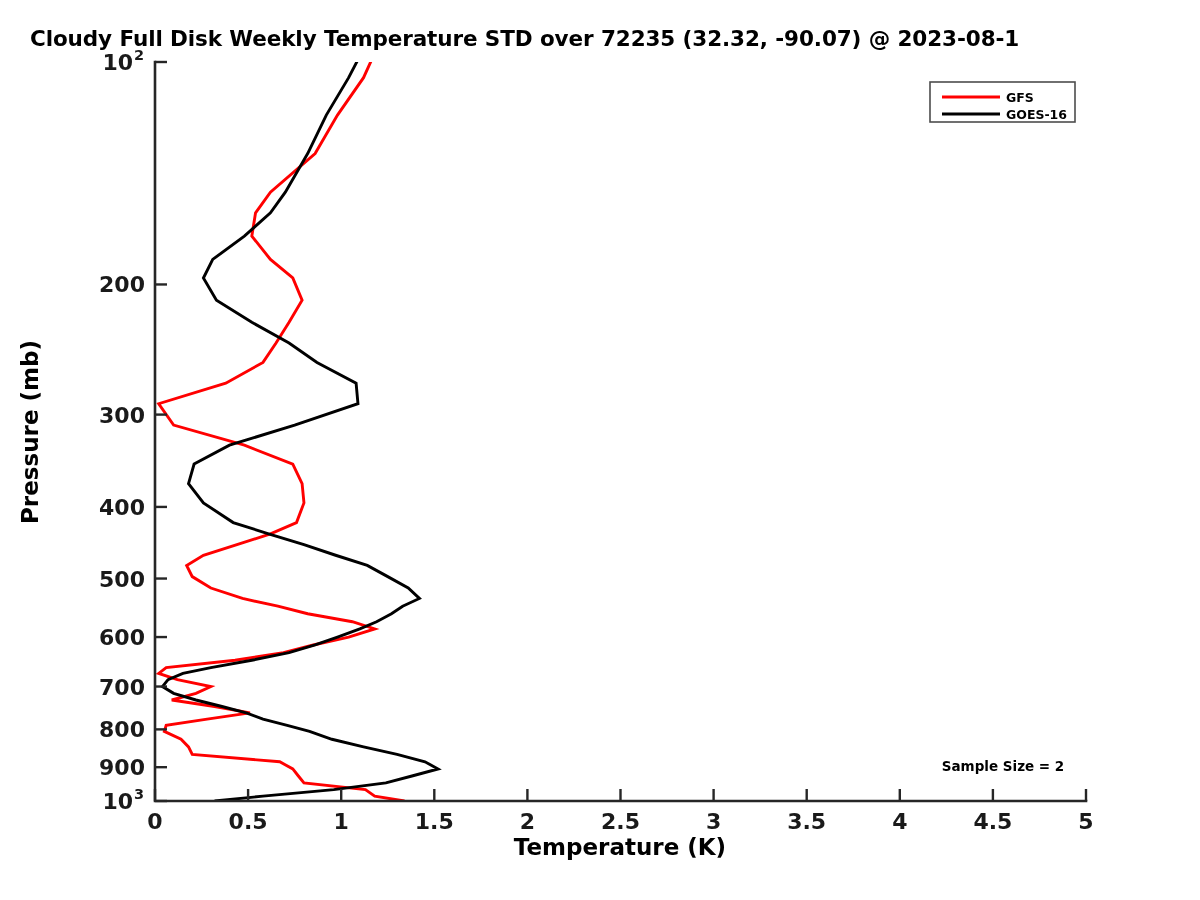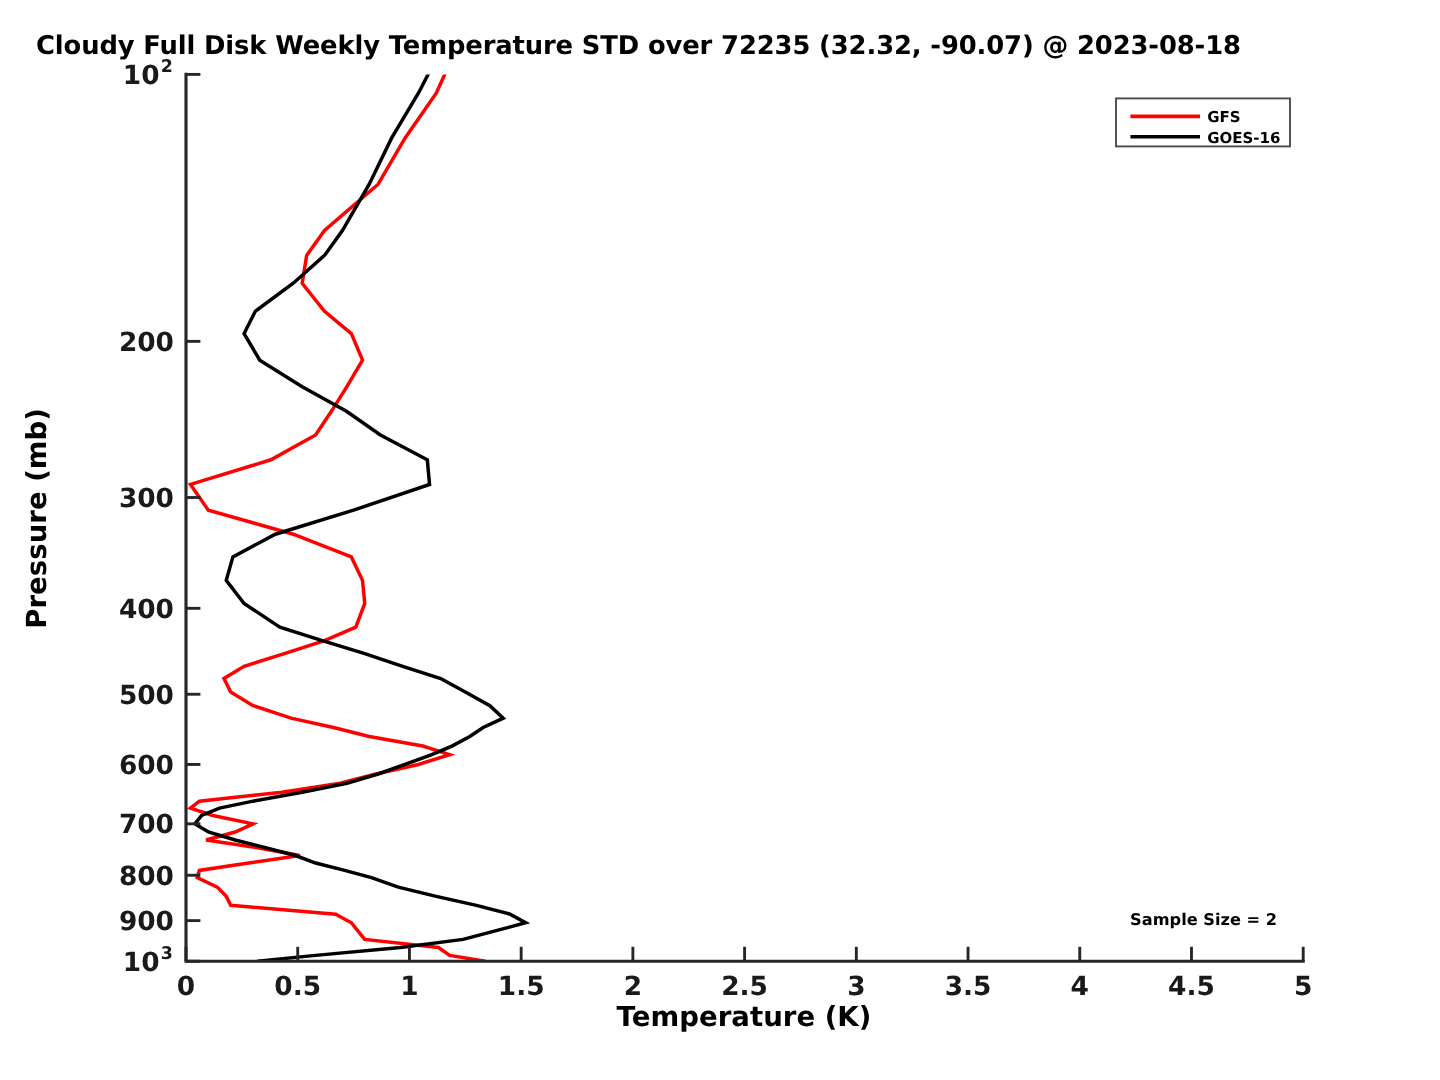--- a/index.html
+++ b/index.html
@@ -82,21 +82,21 @@
     font-size: 13.5px;
     font-weight: bold;
     fill: #000000;
   }
 </style>
 </head>
 <body>
 
 <div id="figure">
 
-  <div id="chart-title">Cloudy Full Disk Weekly Temperature STD over 72235 (32.32, -90.07) @ 2023-08-18</div>
+  <div id="chart-title">Cloudy Full Disk Weekly Temperature STD over 72235 (32.32, -90.07) @ 2023-08-1</div>
 
   <svg id="plot" width="1200" height="900">
     <defs>
       <clipPath id="plotclip">
         <rect x="155" y="62" width="931" height="739"></rect>
       </clipPath>
     </defs>
 
     <g id="series-group" clip-path="url(#plotclip)">
         <path class="series-line" d="M 376.58 48.90 L 363.54 77.66 L 337.48 115.12 L 315.13 153.53 L 270.44 192.13 L 255.55 212.84 L 251.82 236.06 L 270.44 259.44 L 292.79 277.98 L 302.10 300.12 L 289.06 322.26 L 276.03 342.98 L 263.00 362.43 L 225.76 383.15 L 158.72 403.71 L 173.62 425.12 L 244.38 445.18 L 292.79 464.07 L 302.10 483.63 L 303.96 502.89 L 296.51 522.58 L 270.44 533.84 L 236.93 544.72 L 203.41 555.25 L 186.65 565.44 L 192.24 576.61 L 210.86 588.03 L 242.51 598.45 L 277.89 606.20 L 307.68 613.76 L 352.37 621.72 L 374.72 628.93 L 348.65 637.05 L 313.27 644.98 L 283.48 652.71 L 235.07 660.26 L 166.17 667.64 L 158.72 673.43 L 177.34 679.58 L 210.86 686.53 L 195.96 693.33 L 171.76 700.00 L 214.58 706.52 L 249.96 712.92 L 207.14 719.19 L 166.17 725.35 L 164.31 731.38 L 181.07 739.26 L 188.52 746.95 L 192.24 754.45 L 279.75 761.79 L 292.79 768.96 L 298.37 775.98 L 303.96 782.84 L 365.41 789.57 L 374.72 796.15 L 404.51 801.00" stroke="#ff0000"></path>

